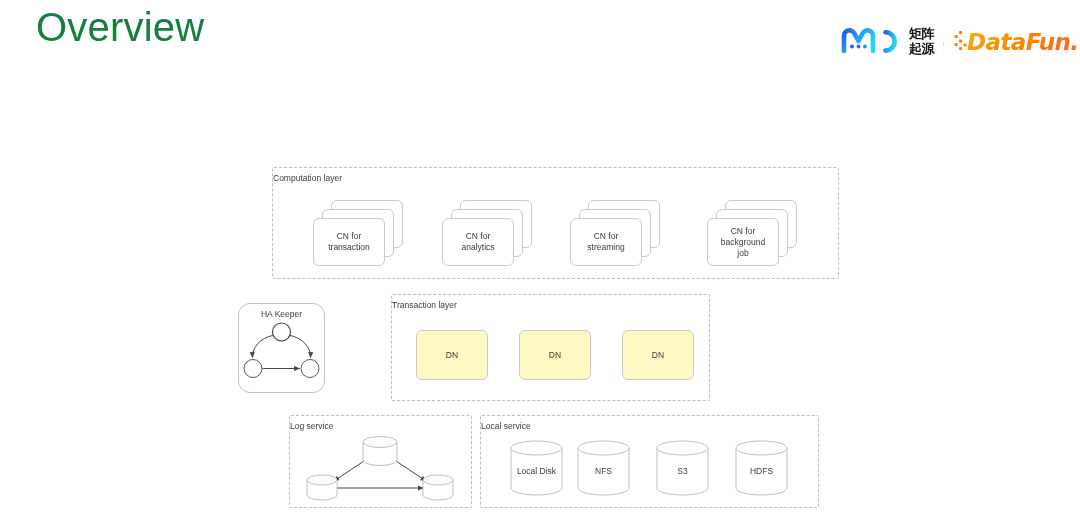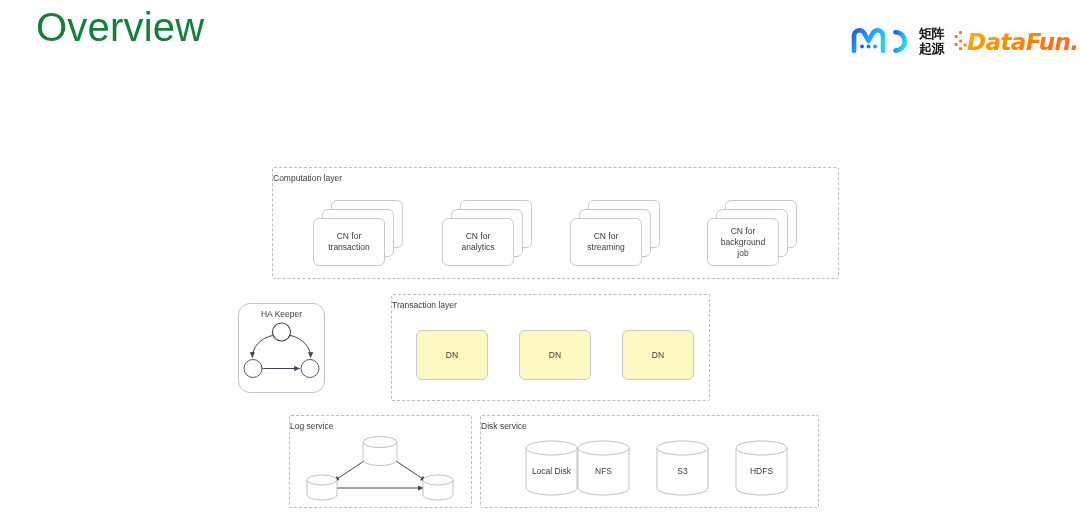--- a/index.html
+++ b/index.html
@@ -28,20 +28,21 @@
     white-space: nowrap;
   }
 
   #logo-bar {
     position: absolute;
     right: 14px;
     top: 24px;
     height: 34px;
     display: flex;
     align-items: center;
+    gap: 10px;
   }
 
   
   .mo-logo {
     display: flex;
     align-items: center;
     gap: 6px;
   }
   .mo-mark { display: block; }
   .mo-cn-wrap {
@@ -349,24 +350,24 @@
       <ellipse cx="29" cy="47" rx="15" ry="5" fill="url(#cylTop)" stroke="#c0c0c0" stroke-width="1"></ellipse>
     </g>
 
     <g>
       <path d="M130 47 L130 62 A15 5 0 0 0 160 62 L160 47 Z" fill="#ffffff" stroke="#c0c0c0" stroke-width="1"></path>
       <ellipse cx="145" cy="47" rx="15" ry="5" fill="url(#cylTop)" stroke="#c0c0c0" stroke-width="1"></ellipse>
     </g>
   </svg>
 
   <div class="dashed-box" style="left:480px; top:415px; width:339px; height:93px;">
-    <div class="group-label">Disk service</div>
-  </div>
-
-  <div class="cyl" style="left:524px; top:440px; width:55px; height:56px;">
+    <div class="group-label">Local service</div>
+  </div>
+
+  <div class="cyl" style="left:509px; top:440px; width:55px; height:56px;">
     <svg width="55" height="56" viewBox="0 0 55 56">
       <path d="M2 8 L2 48 A25.5 7 0 0 0 53 48 L53 8 Z" fill="#ffffff" stroke="#c0c0c0" stroke-width="1"></path>
       <ellipse cx="27.5" cy="8" rx="25.5" ry="7" fill="#ffffff" stroke="#c0c0c0" stroke-width="1"></ellipse>
     </svg>
     <div class="cyl-label" style="top:26px;">Local Disk</div>
   </div>
 
   <div class="cyl" style="left:576px; top:440px; width:55px; height:56px;">
     <svg width="55" height="56" viewBox="0 0 55 56">
       <path d="M2 8 L2 48 A25.5 7 0 0 0 53 48 L53 8 Z" fill="#ffffff" stroke="#c0c0c0" stroke-width="1"></path>

